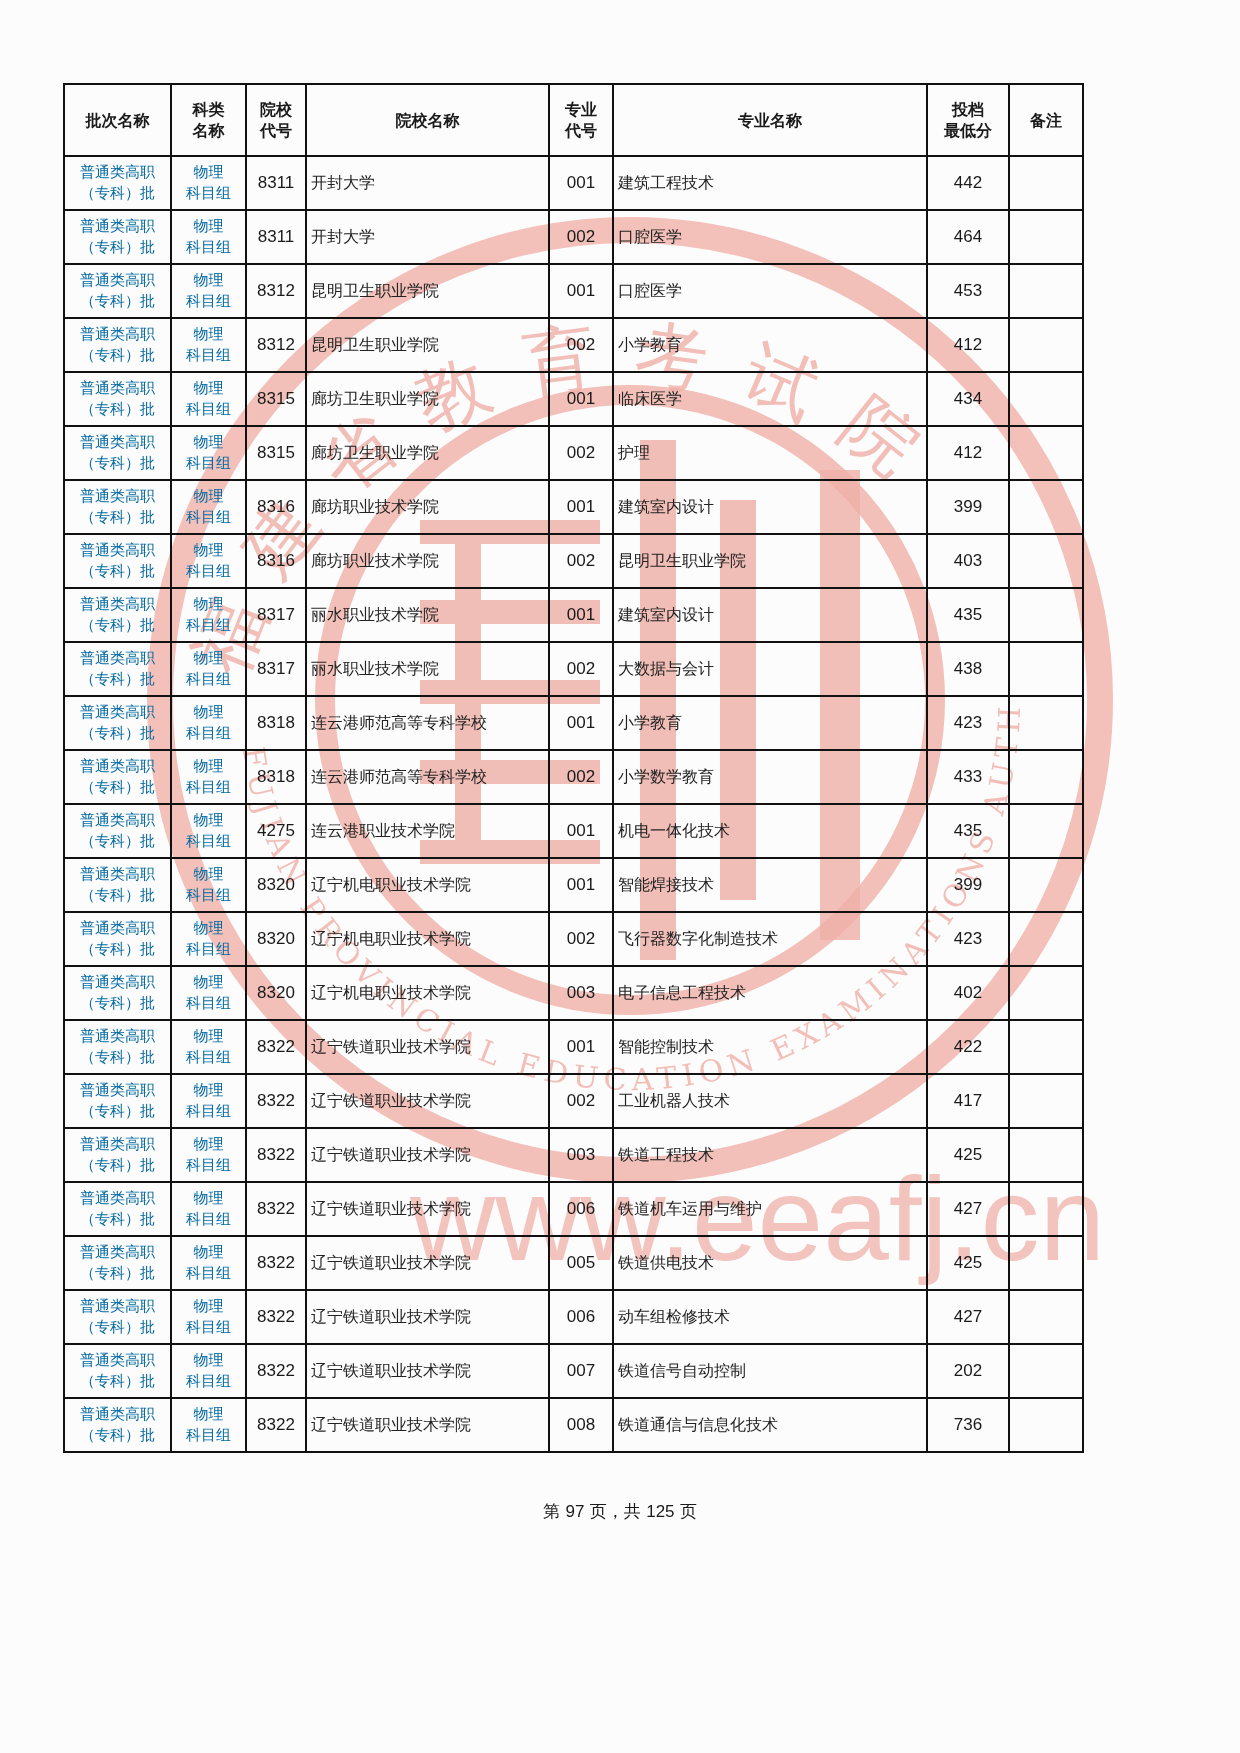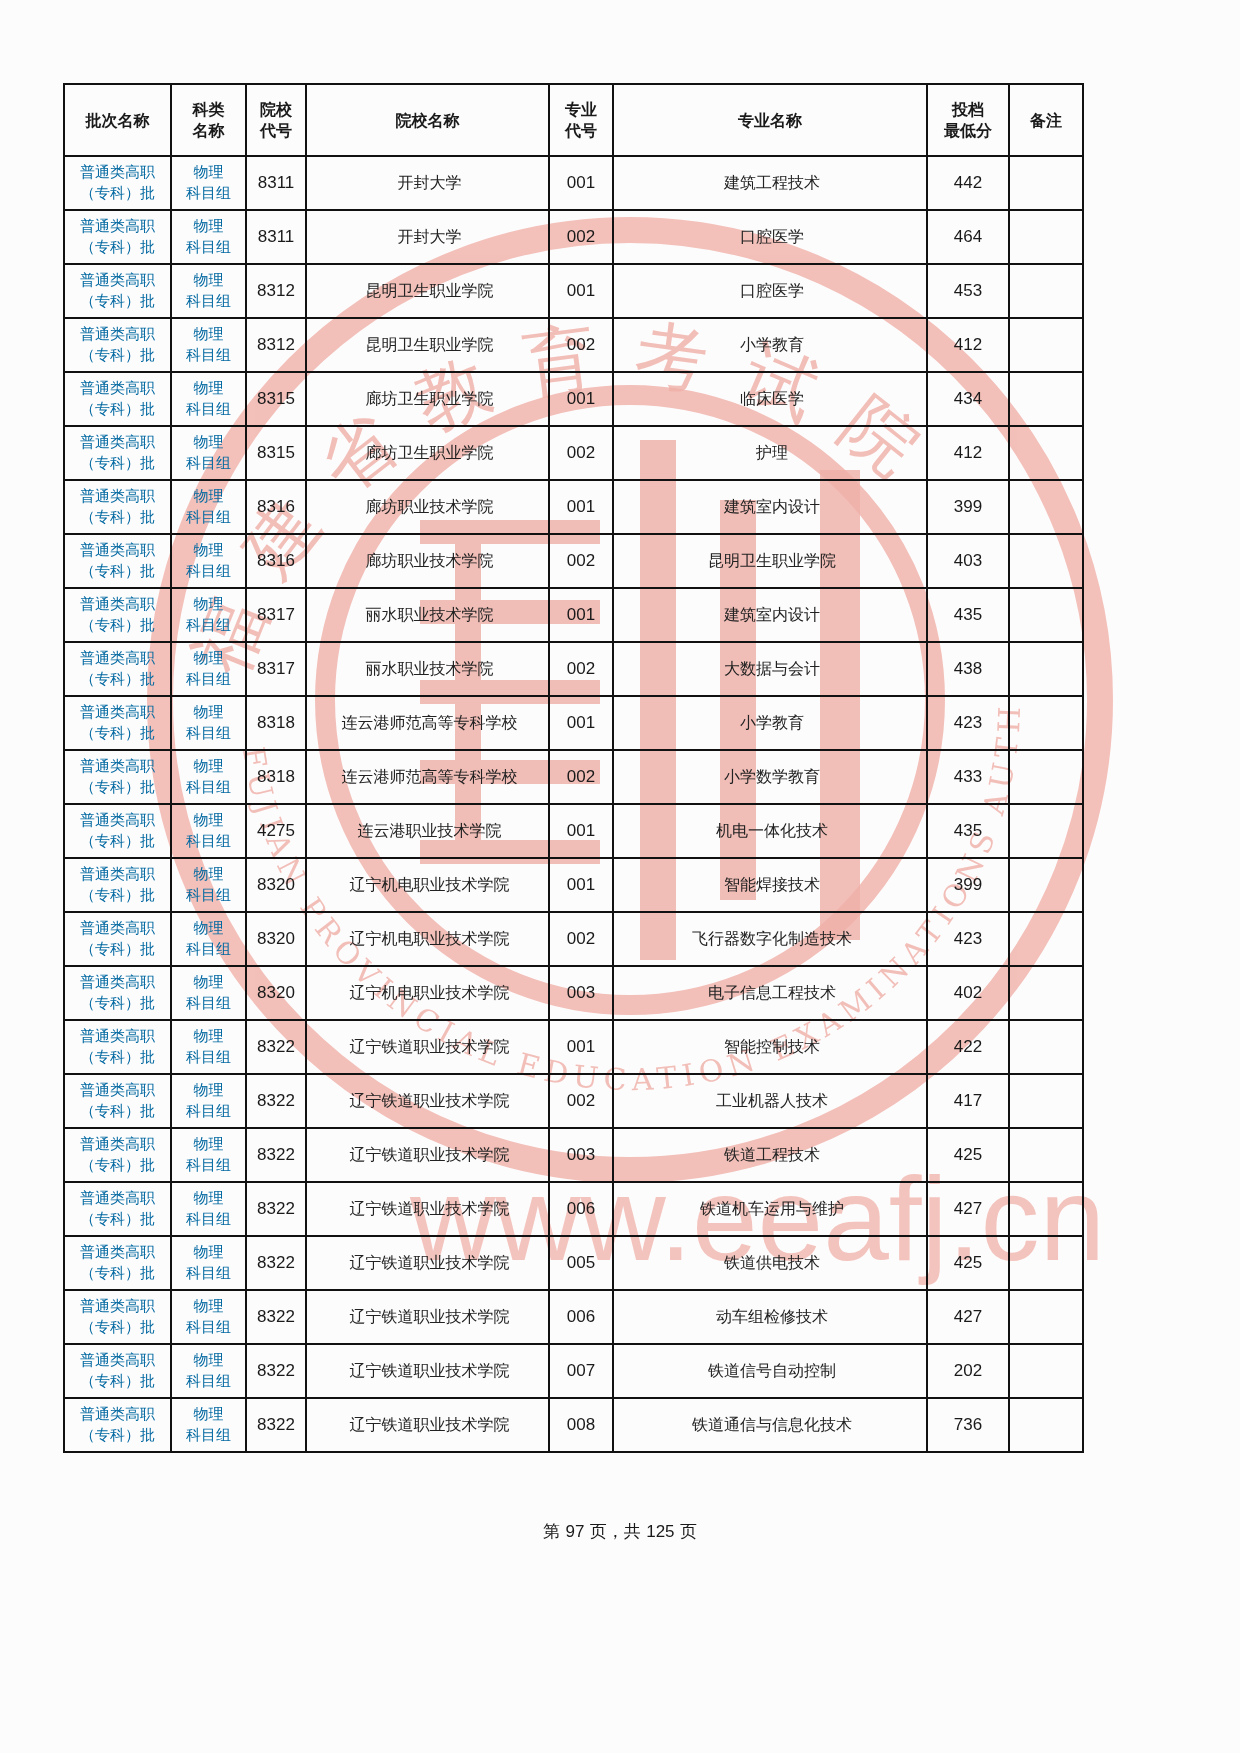--- a/index.html
+++ b/index.html
@@ -8,22 +8,22 @@
     font-family:"DejaVu Sans","Liberation Sans",sans-serif; color:#1a1a1a;
   }
   .watermark { position:absolute; left:0; top:0; width:1240px; height:1753px; pointer-events:none; z-index:1; }
   .table-wrap { position:absolute; left:48px; top:83px; z-index:2;padding-left:15px; }
   table { border-collapse:collapse; table-layout:fixed; }
   th, td { border:2px solid #111; padding:0; text-align:center; vertical-align:middle; background:transparent; }
   th { font-weight:bold; font-size:16px; line-height:21px; height:70px; }
   td { height:52px; font-size:15.5px; }
   td.two { font-size:15px; line-height:21px; color:#0369a1; }
   td.num { font-family:"Liberation Sans",sans-serif; font-size:17px; }
-  td.left { text-align:center; padding-left:4px; font-size:16px; color:#222; }
-  .footer { position:absolute; top:1500px; left:0; width:1240px; text-align:center; font-size:17px; z-index:2;margin-top:20px; }
+  td.left { text-align:left; padding-left:4px; font-size:16px; color:#222; }
+  .footer { position:absolute; top:1500px; left:0; width:1240px; text-align:center; font-size:17px; z-index:2; }
   .footer .n { font-family:"Liberation Sans",sans-serif; }
 </style>
 </head>
 <body>
 
 <svg class="watermark" viewBox="0 0 1240 1753" xmlns="http://www.w3.org/2000/svg">
   <defs>
     <path id="arcTop" d="M 230 780 A 400 400 0 0 1 1030 780"></path>
     <path id="arcBottom" d="M 240 700 A 390 390 0 0 0 1020 700"></path>
   </defs>

